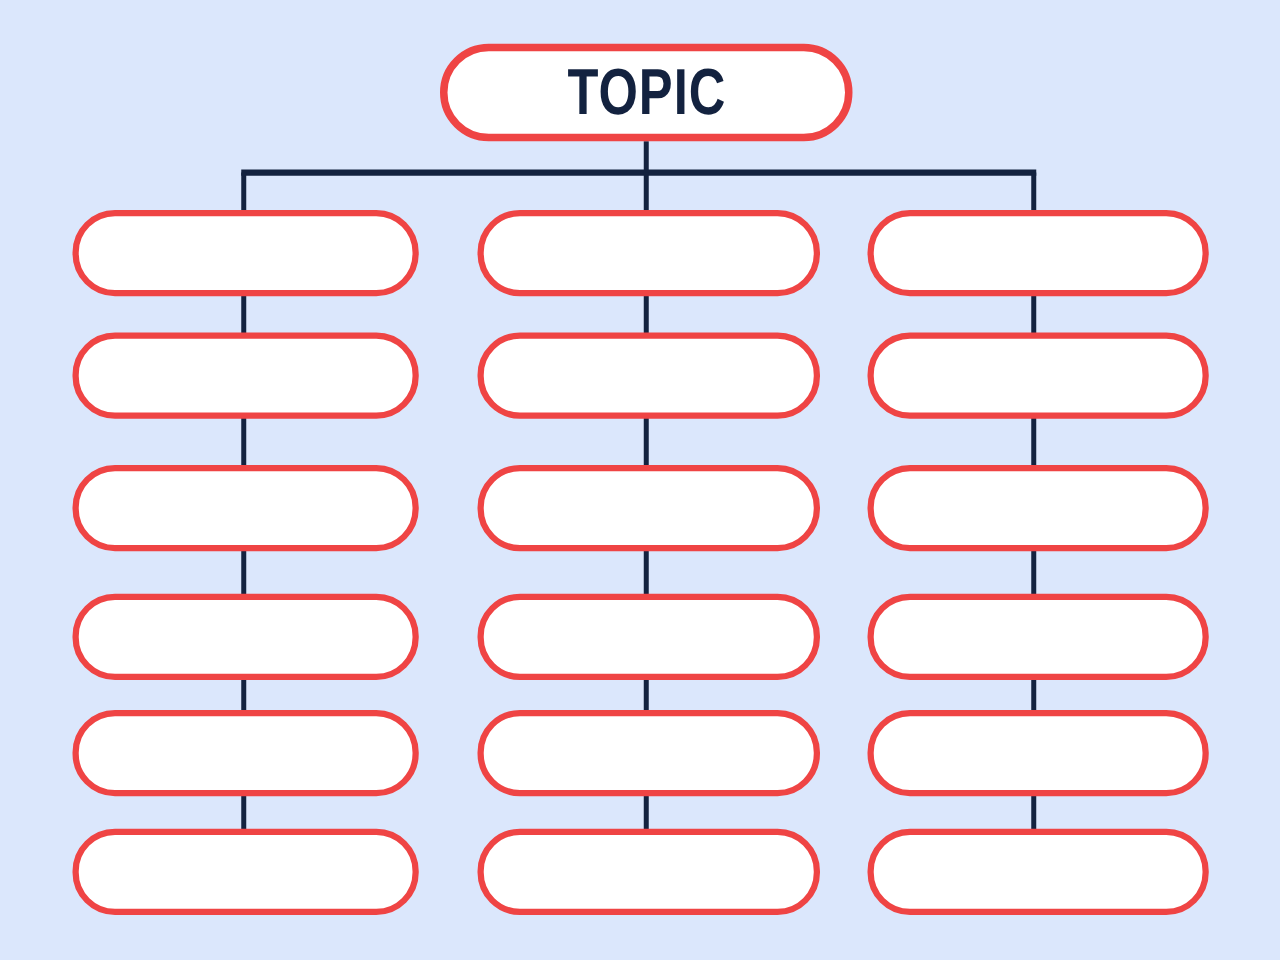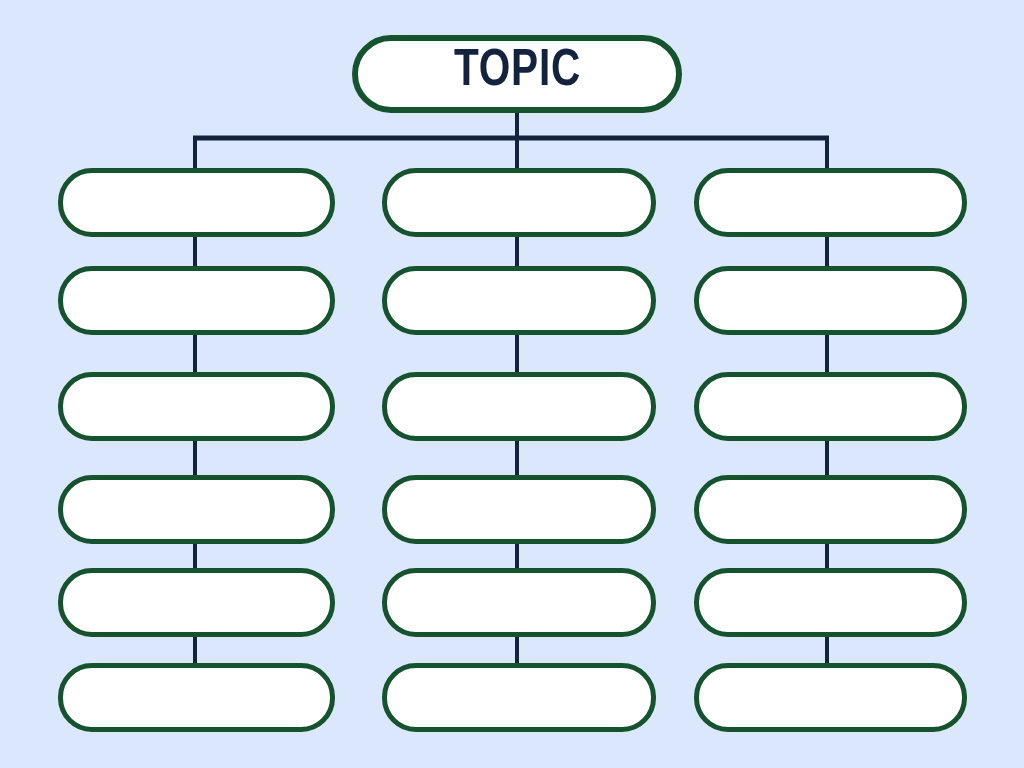--- a/index.html
+++ b/index.html
@@ -24,23 +24,24 @@
     left: 0;
     top: 0;
     width: 1024px;
     height: 768px;
   }
   
   .node {
     position: absolute;
     box-sizing: border-box;
     background: #ffffff;
-    border: 5px solid #14532d;
+    border: 5px solid #ef4444;
     border-radius: 34px;
     display: flex;
+    align-items: center;
     justify-content: center;
     z-index: 2;
   }
   .node.root {
     border-width: 6px;
     border-radius: 40px;
   }
   .node-label {
     color: #13223f;
     font-family: "Liberation Sans Narrow", "Liberation Sans", sans-serif;

